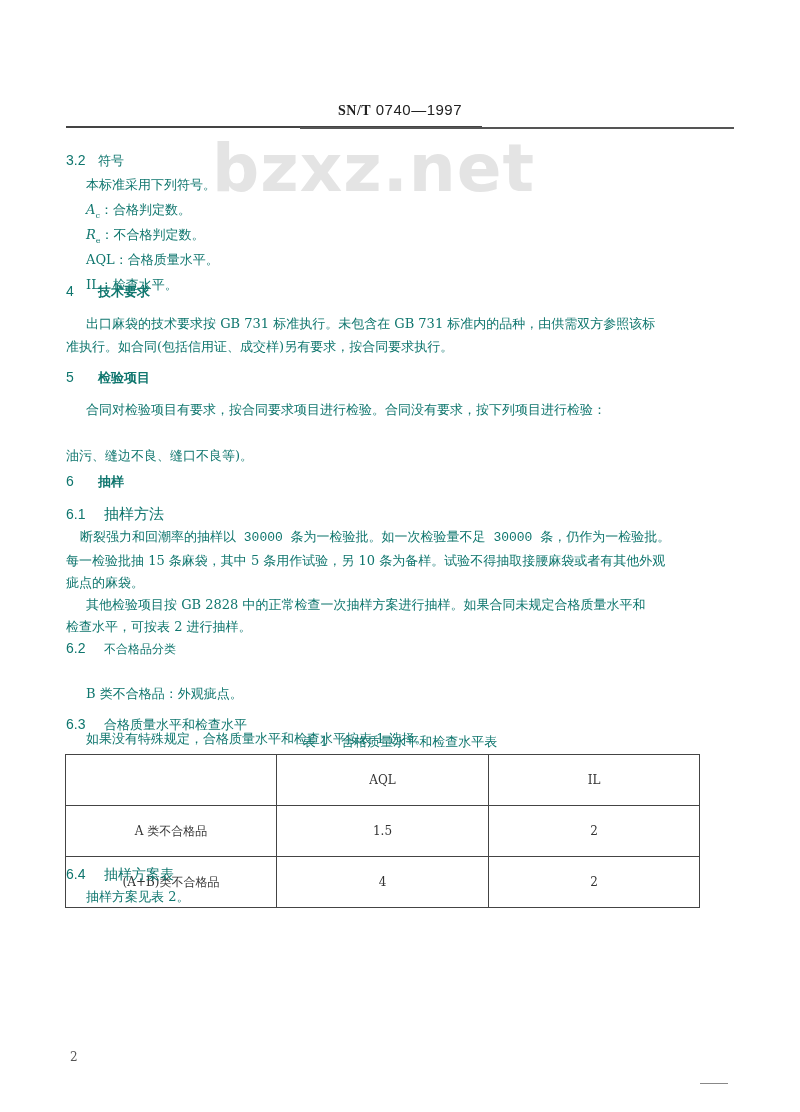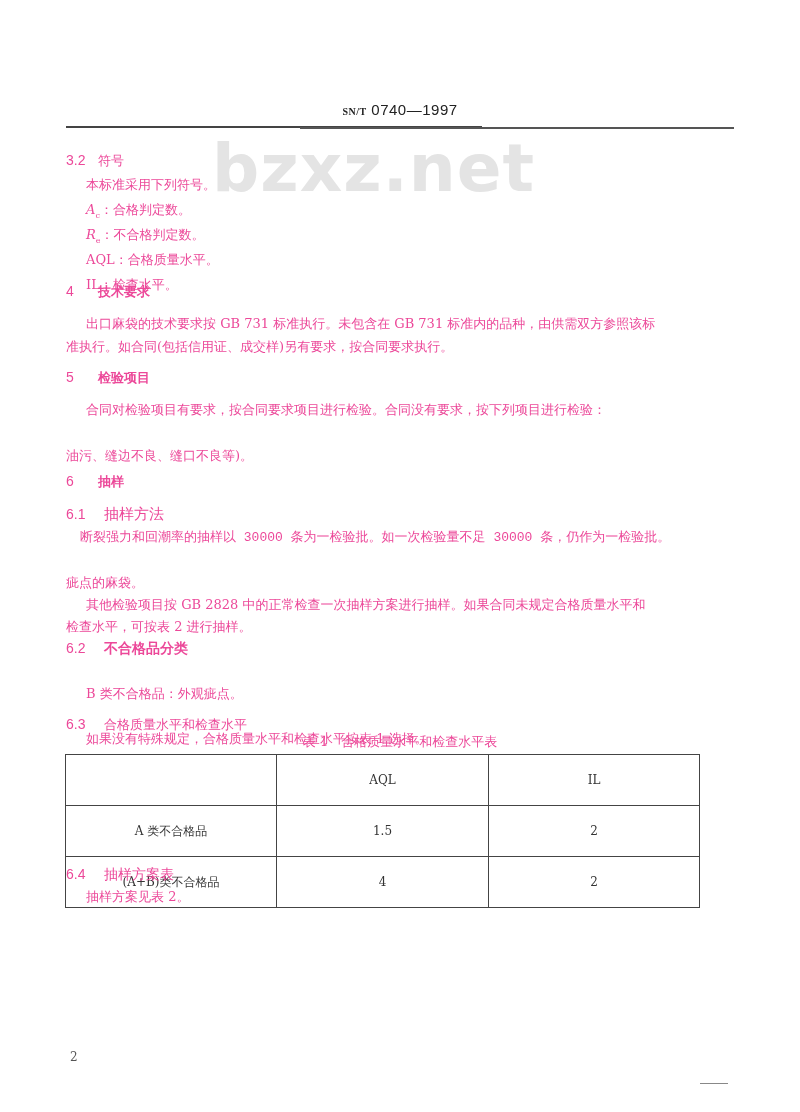--- a/index.html
+++ b/index.html
@@ -5,28 +5,28 @@
   html, body { margin: 0; padding: 0; }
   body {
     width: 800px; height: 1112px; background: #ffffff; position: relative; overflow: hidden;
     font-family: "DejaVu Serif", "Liberation Serif", serif; color: #2a2a2a;
   }
   .page { position: absolute; left: 0; top: 0; width: 800px; height: 1112px; }
   .header-code {
     position: absolute; left: 0; width: 800px; top: 101px; text-align: center;
     font-family: "Liberation Sans", "DejaVu Sans", sans-serif; font-size: 15px; letter-spacing: 0.5px; color: #222;
   }
-  .header-code .prefix { font-family: "Liberation Serif", serif; font-weight: bold; font-size: 10px; }
+  .header-code .prefix { font-family: "Liberation Serif", serif; font-weight: bold; font-size: 14px; }
   .header-rule { position: absolute; left: 66px; width: 416px; top: 126px; height: 2px; background: #444; }
   .header-rule2 { position: absolute; left: 300px; width: 434px; top: 127px; height: 2px; background: #555; }
   .watermark {
     position: absolute; left: 212px; top: 136px; font-family: "DejaVu Sans", sans-serif; font-weight: bold;
     font-size: 66px; letter-spacing: 1px; color: #e4e4e4; line-height: 1; z-index: 0;
   }
-  .line { position: absolute; font-size: 13px; line-height: 16px; white-space: nowrap; z-index: 1; color: #ec4899; }
+  .line { position: absolute; font-size: 13px; line-height: 16px; white-space: nowrap; z-index: 1; color: #0f766e; }
   .sec { font-family: "Liberation Sans", sans-serif; font-size: 14px; }
   .sec .num { display: inline-block; width: 28px; }
   .h-bold { font-weight: bold; font-family: "DejaVu Sans", sans-serif; font-size: 13px; }
   .sub { font-style: normal; }
   .sub i { font-style: italic; }
   .sub sub { font-size: 8px; }
   table.t1 {
     position: absolute; left: 65px; top: 754px; width: 635px; border-collapse: collapse; z-index: 1;
     font-size: 12px; color: #333;
   }
@@ -76,27 +76,28 @@
   <div class="line sec" style="left:66px; top:473px;">
     <span class="num">6</span>
     <span class="h-bold">抽样</span>
   </div>
 
   <div class="line sec" style="left:66px; top:506px;">
     <span class="num" style="width:34px;">6.1</span>
     <span style="font-family:'DejaVu Sans',sans-serif;font-size:15px;">抽样方法</span>
   </div>
   <div class="line" style="left:80px; top:530px;font-family:Liberation Mono, monospace;">断裂强力和回潮率的抽样以 30000 条为一检验批。如一次检验量不足 30000 条，仍作为一检验批。</div>
+  <div class="line" style="left:66px; top:553px;">每一检验批抽 15 条麻袋，其中 5 条用作试验，另 10 条为备样。试验不得抽取接腰麻袋或者有其他外观</div>
   <div class="line" style="left:66px; top:575px;">疵点的麻袋。</div>
   <div class="line" style="left:86px; top:597px;">其他检验项目按 GB 2828 中的正常检查一次抽样方案进行抽样。如果合同未规定合格质量水平和</div>
   <div class="line" style="left:66px; top:619px;">检查水平，可按表 2 进行抽样。</div>
 
   <div class="line sec" style="left:66px; top:640px;">
     <span class="num" style="width:34px;">6.2</span>
-    <span style="font-family:'DejaVu Sans',sans-serif;font-size:14px;font-weight:bold;">不合格品分类</span>
+    <span style="font-family:'DejaVu Sans',sans-serif;font-size:12px;">不合格品分类</span>
   </div>
   <div class="line" style="left:86px; top:686px;">B 类不合格品：外观疵点。</div>
 
   <div class="line sec" style="left:66px; top:688px;margin-top:28px;">
     <span class="num" style="width:34px;">6.3</span>
     <span style="font-family:'DejaVu Sans',sans-serif;font-size:13px;">合格质量水平和检查水平</span>
   </div>
   <div class="line" style="left:86px; top:731px;">如果没有特殊规定，合格质量水平和检查水平按表 1 选择。</div>
 
   <div class="line" style="left:0; width:800px; text-align:center; top:733px; top:734px; left:0px;">表 1　合格质量水平和检查水平表</div>

